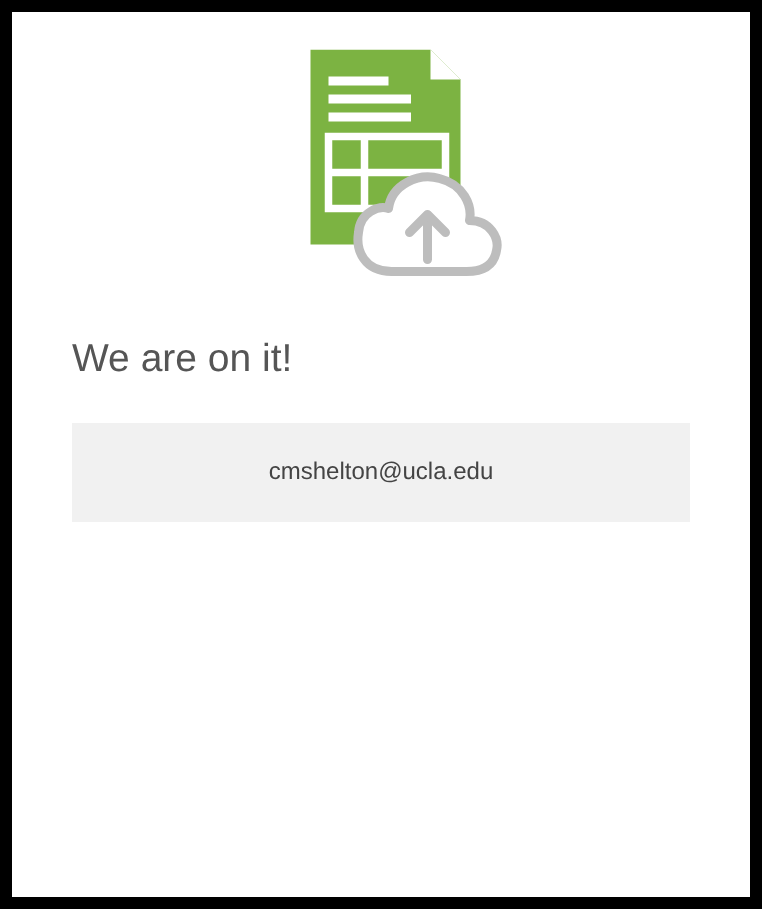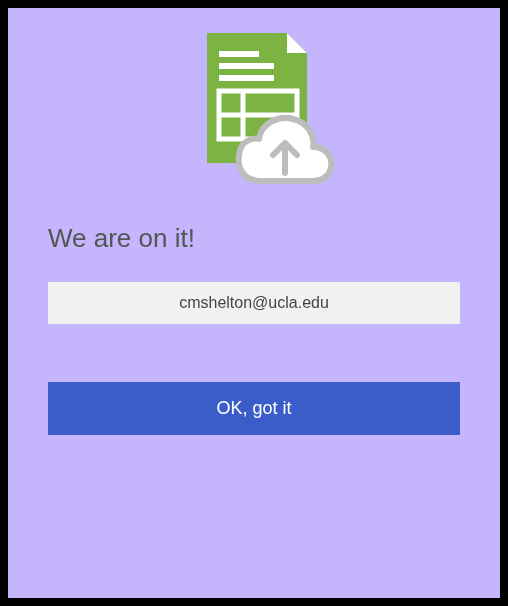--- a/index.html
+++ b/index.html
@@ -10,21 +10,21 @@
     body {
       width: 508px;
       height: 606px;
       background: #000;
       padding: 8px;
       font-family: Arial, Helvetica, sans-serif;
     }
     .dialog {
       width: 100%;
       height: 100%;
-      background: #c4b5fd;
+      background: #ffffff;
       display: flex;
       flex-direction: column;
       padding: 20px 40px 30px 40px;
     }
     .illustration {
       display: flex;
       justify-content: center;
       padding: 5px 0 30px 0;
     }
     .heading {
@@ -35,21 +35,21 @@
     }
     .body-text {
       font-size: 14px;
       color: #444;
       line-height: 1.5;
       margin-bottom: 40px;
     }
     .email-box {
       background: #f1f1f1;
       text-align: center;
-      padding: 12px 10px;
+      padding: 24px 10px;
       font-size: 16px;
       color: #444;
       margin-bottom: 58px;
     }
     .primary-button {
       width: 100%;
       background: #3b5dc9;
       color: #fff;
       border: none;
       padding: 16px 0;
@@ -99,15 +99,14 @@
         </g>
       </g>
     </svg>
   </div>
 
   <h1 class="heading">We are on it!</h1>
 
 
   <div class="email-box">cmshelton@ucla.edu</div>
 
-  <button class="primary-button">OK, got it</button>
 
 </div>
 
 </body></html>

